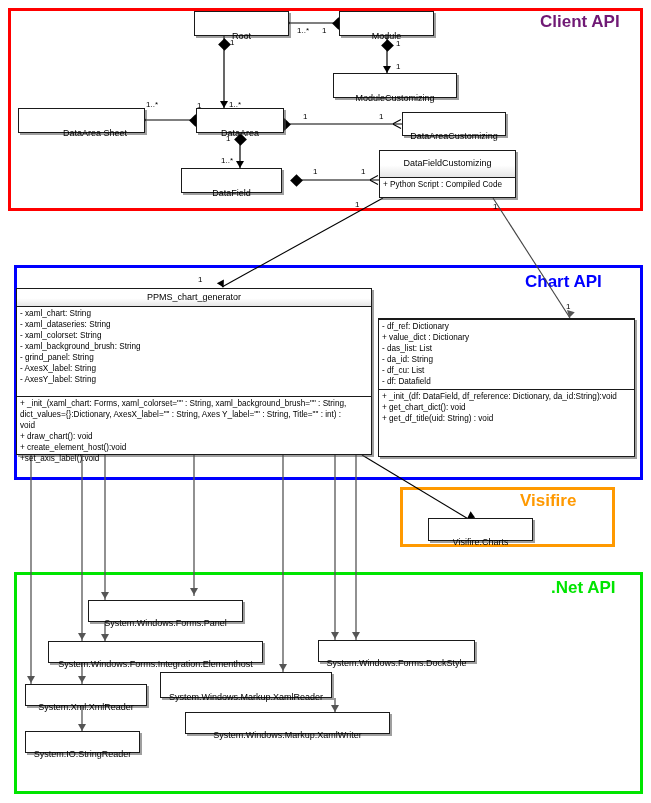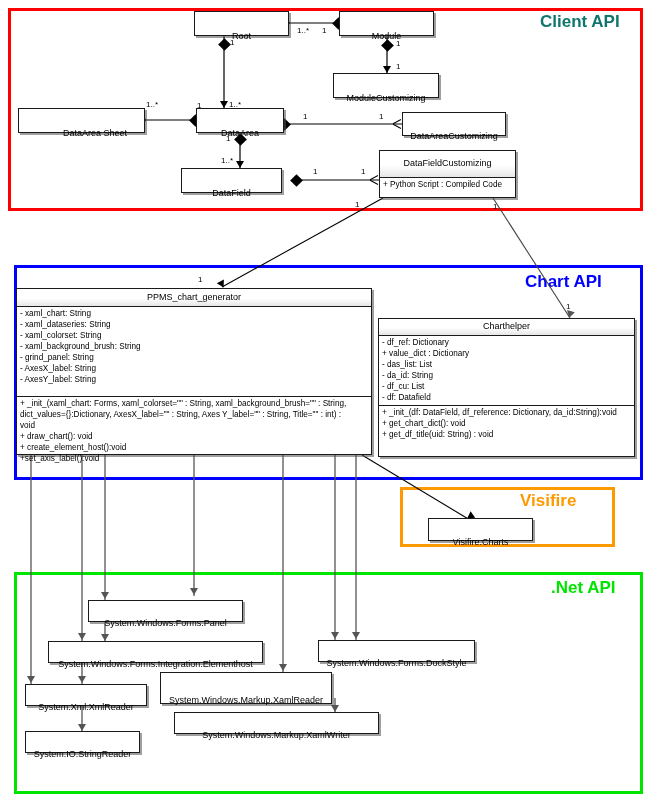--- a/index.html
+++ b/index.html
@@ -4,21 +4,21 @@
 <style>
   html,body{margin:0;padding:0;background:#fff;}
   body{font-family:"Liberation Sans",sans-serif;}
   #canvas{position:relative;width:651px;height:803px;background:#fff;overflow:hidden;}
 
   
   .group{position:absolute;background:transparent;box-sizing:border-box;}
   .group-label{position:absolute;font-weight:bold;font-size:17px;letter-spacing:0px;white-space:nowrap;}
 
   #grp-client{left:8px;top:8px;width:635px;height:203px;border:3px solid #ff0000;}
-  #lbl-client{left:540px;top:12px;color:#0f766e;}
+  #lbl-client{left:540px;top:12px;color:#701a75;}
   #grp-chart{left:14px;top:265px;width:629px;height:215px;border:3px solid #0000ff;}
   #lbl-chart{left:525px;top:272px;color:#0000ff;}
   #grp-visifire{left:400px;top:487px;width:215px;height:60px;border:3px solid #ff9900;}
   #lbl-visifire{left:520px;top:491px;color:#ff9900;}
   #grp-net{left:14px;top:572px;width:629px;height:222px;border:3px solid #00e500;}
   #lbl-net{left:551px;top:578px;color:#00e500;}
 
   
   .cls{position:absolute;box-sizing:border-box;border:1.5px solid #1a1a1a;background:#fff;
        box-shadow:2px 2px 0 rgba(80,80,80,.55);z-index:6;}
@@ -168,21 +168,21 @@
   <div class="mult" style="left:566px;top:302px;">1</div>
 
   <div class="cls simple" style="left:194px;top:11px;width:95px;height:25px;">
     <div class="name">Root</div>
   </div>
 
   <div class="cls simple" style="left:339px;top:11px;width:95px;height:25px;">
     <div class="name">Module</div>
   </div>
 
-  <div class="cls simple" style="left:333px;top:73px;width:106px;height:25px;">
+  <div class="cls simple" style="left:333px;top:73px;width:124px;height:25px;">
     <div class="name">ModuleCustomizing</div>
   </div>
 
   <div class="cls simple" style="left:18px;top:108px;width:127px;height:25px;padding-left:27px;">
     <div class="name">DataArea Sheet</div>
   </div>
 
   <div class="cls simple" style="left:196px;top:108px;width:88px;height:25px;">
     <div class="name">DataArea</div>
   </div>
@@ -217,21 +217,20 @@
       <div class="row">+ _init_(xaml_chart: Forms, xaml_colorset="" : String, xaml_background_brush="" : String,</div>
       <div class="row">dict_values={}:Dictionary, AxesX_label="" : String, Axes Y_label="" : String, Title="" : int) :</div>
       <div class="row">void</div>
       <div class="row">+ draw_chart(): void</div>
       <div class="row">+ create_element_host():void</div>
       <div class="row">+set_axis_label():void</div>
     </div>
   </div>
 
   <div class="cls" style="left:378px;top:318px;width:257px;height:139px;">
-    <div class="name titlebar" style="height:12px;line-height:11px;">Charthelper</div>
     <div class="sec" style="height:65px;">
       <div class="row">- df_ref: Dictionary</div>
       <div class="row">+ value_dict : Dictionary</div>
       <div class="row">-  das_list: List</div>
       <div class="row">- da_id: String</div>
       <div class="row">- df_cu: List</div>
       <div class="row">- df: Datafield</div>
     </div>
     <div class="sec">
       <div class="row">+ _init_(df: DataField, df_reference: Dictionary, da_id:String):void</div>
@@ -253,25 +252,25 @@
   </div>
 
   <div class="cls simple" style="left:318px;top:640px;width:157px;height:22px;">
     <div class="name">System.Windows.Forms.DockStyle</div>
   </div>
 
   <div class="cls simple" style="left:25px;top:684px;width:122px;height:22px;">
     <div class="name">System.Xml.XmlReader</div>
   </div>
 
-  <div class="cls simple" style="left:160px;top:672px;width:172px;height:32px;">
+  <div class="cls simple" style="left:160px;top:672px;width:172px;height:26px;">
     <div class="name">System.Windows.Markup.XamlReader</div>
   </div>
 
-  <div class="cls simple" style="left:174px;top:712px;width:205px;height:22px;">
+  <div class="cls simple" style="left:185px;top:712px;width:205px;height:22px;">
     <div class="name">System.Windows.Markup.XamlWriter</div>
   </div>
 
   <div class="cls simple" style="left:25px;top:731px;width:115px;height:22px;">
     <div class="name">System.IO.StringReader</div>
   </div>
 
 </div>
 
 </body></html>

